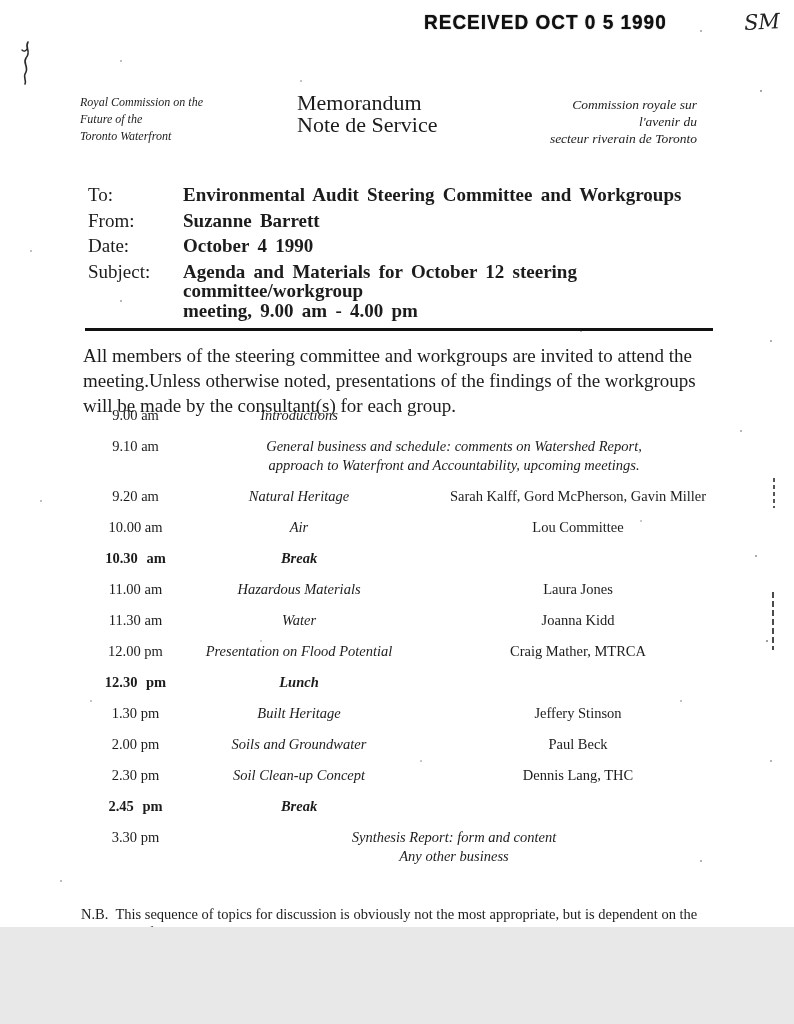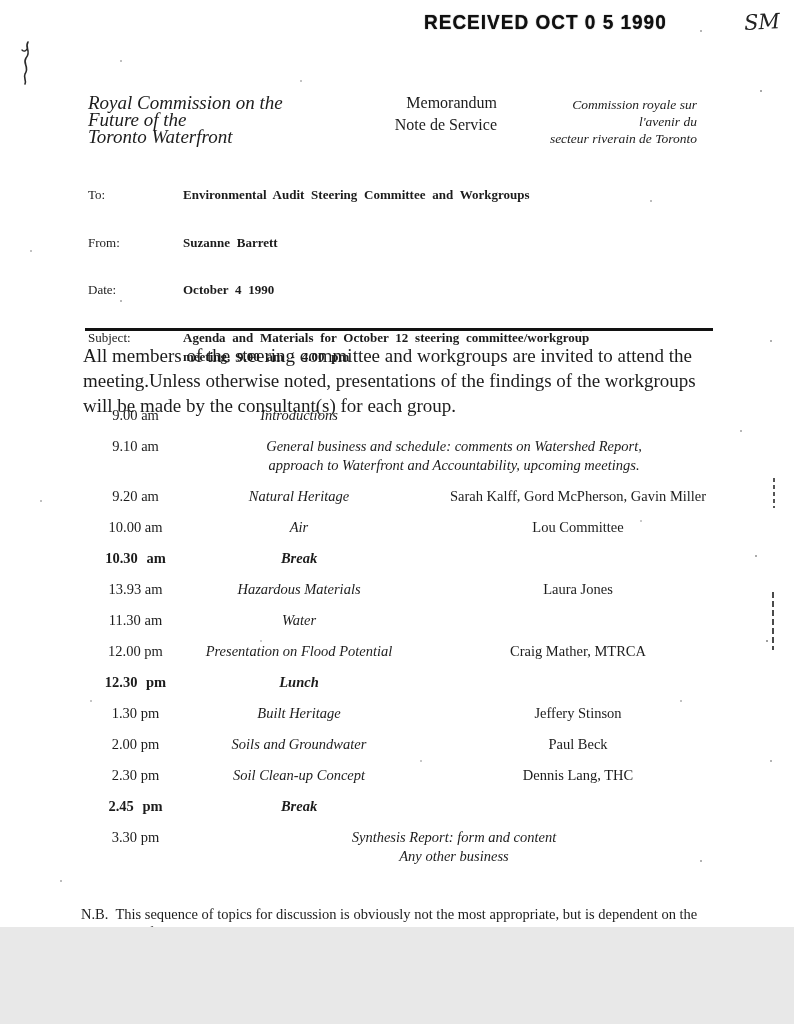--- a/index.html
+++ b/index.html
@@ -35,35 +35,35 @@
   }
   .initials{
     position:absolute;left:744px;top:10px;
     font-style:italic;font-size:21px;color:#222;
     transform:rotate(-3deg);
     font-family:"DejaVu Serif",serif;
   }
   .scribble{position:absolute;left:14px;top:38px;}
   .header-row{position:absolute;top:92px;left:0;width:794px;height:60px;}
   .hdr-left{
-    position:absolute;left:88px;top:2px;width:220px;
-    font-style:italic;font-size:19px;line-height:17px;
+    position:absolute;left:80px;top:2px;width:220px;
+    font-style:italic;font-size:12px;line-height:17px;
   }
   .hdr-center{
     position:absolute;left:297px;top:0;width:200px;
-    text-align:right;font-size:16px;line-height:22px;
+    text-align:left;font-size:22px;line-height:22px;
   }
   .hdr-right{
     position:absolute;right:97px;top:4px;width:230px;
     text-align:right;font-style:italic;font-size:13.5px;line-height:17px;
   }
   .meta{
     position:absolute;top:185px;left:88px;width:640px;
-    display:flex;flex-direction:column;gap:28px;
-    font-size:13px;line-height:19.5px;
+    display:flex;flex-direction:column;gap:6px;
+    font-size:19px;line-height:19.5px;
   }
   .meta-row{display:flex;align-items:flex-start;}
   .meta-label{width:95px;flex:0 0 95px;}
   .meta-value{font-weight:700;word-spacing:3.5px;white-space:pre-line;}
   .rule{
     position:absolute;top:328px;left:85px;width:628px;height:3px;
     background:#121212;
   }
   .intro{
     position:absolute;top:343px;left:83px;width:637px;
@@ -166,27 +166,28 @@
       <span class="col-time">10.00 am</span>
       <span class="col-topic">Air</span>
       <span class="col-presenter">Lou Committee</span>
     </div>
     <div class="agenda-row emph">
       <span class="col-time">10.30 am</span>
       <span class="col-topic">Break</span>
       <span class="col-presenter"></span>
     </div>
     <div class="agenda-row">
-      <span class="col-time">13.93 am</span>
+      <span class="col-time">11.00 am</span>
       <span class="col-topic">Hazardous Materials</span>
       <span class="col-presenter">Laura Jones</span>
     </div>
     <div class="agenda-row">
       <span class="col-time">11.30 am</span>
       <span class="col-topic">Water</span>
+      <span class="col-presenter">Joanna Kidd</span>
     </div>
     <div class="agenda-row">
       <span class="col-time">12.00 pm</span>
       <span class="col-topic">Presentation on Flood Potential</span>
       <span class="col-presenter">Craig Mather, MTRCA</span>
     </div>
     <div class="agenda-row emph">
       <span class="col-time">12.30 pm</span>
       <span class="col-topic">Lunch</span>
       <span class="col-presenter"></span>

